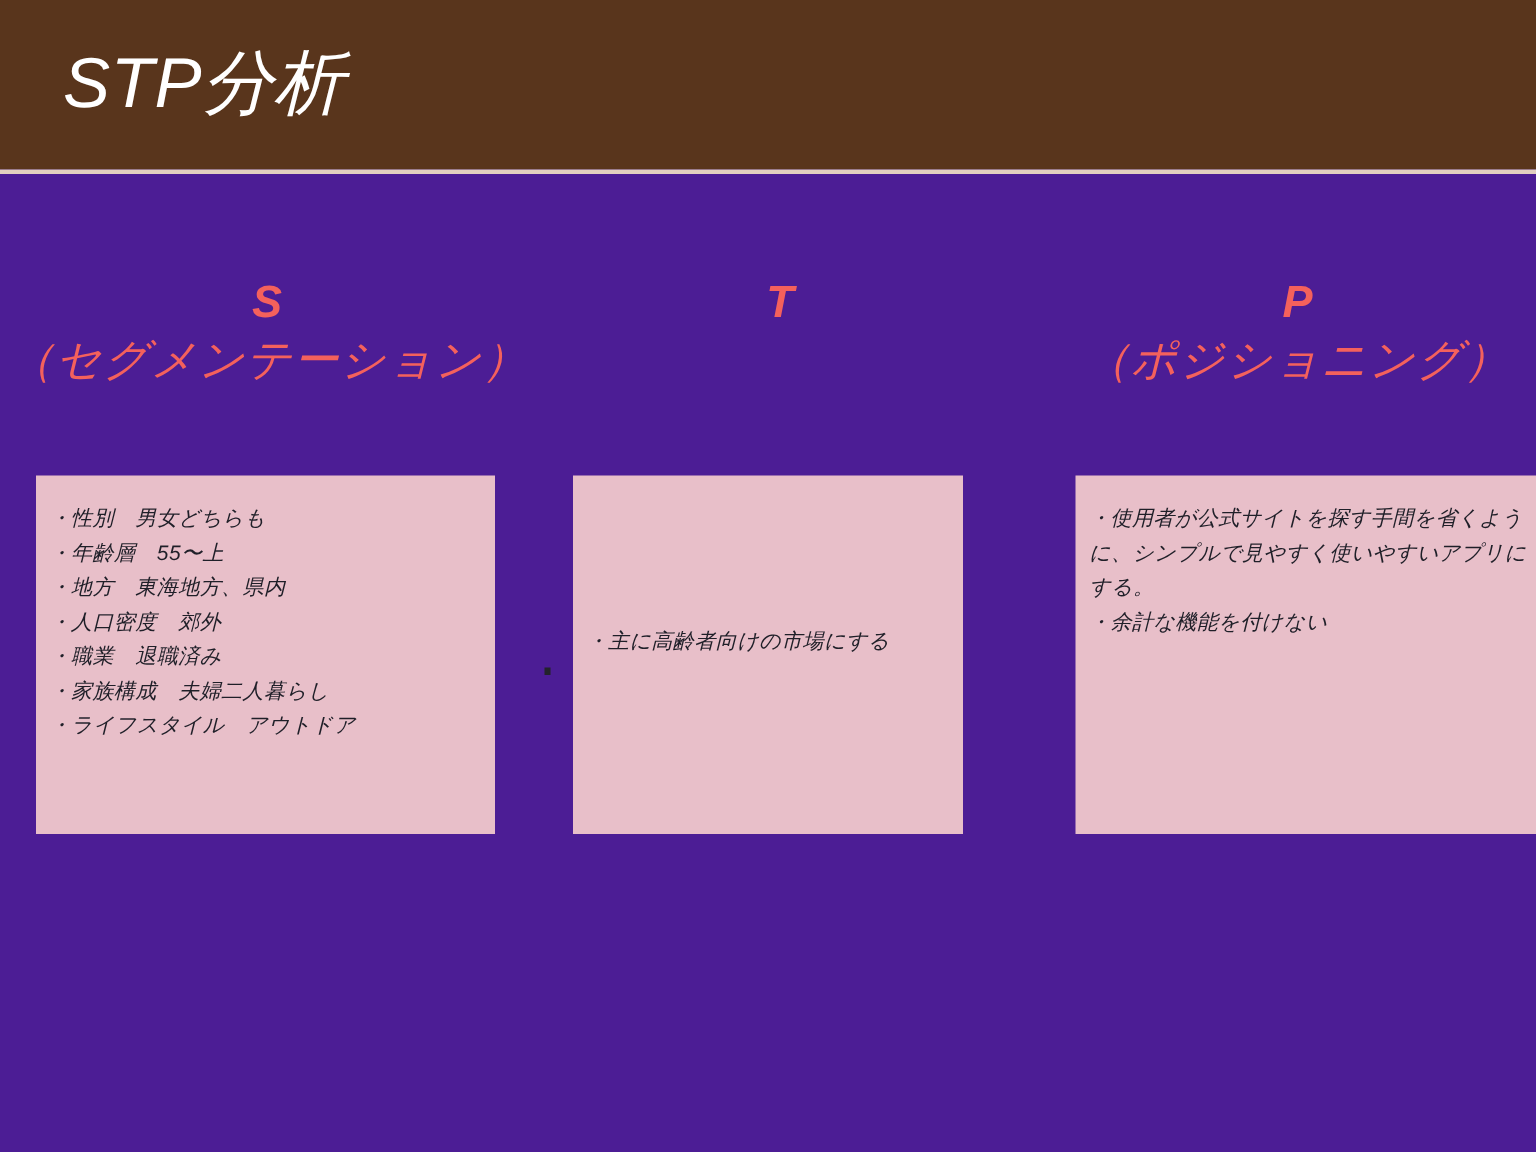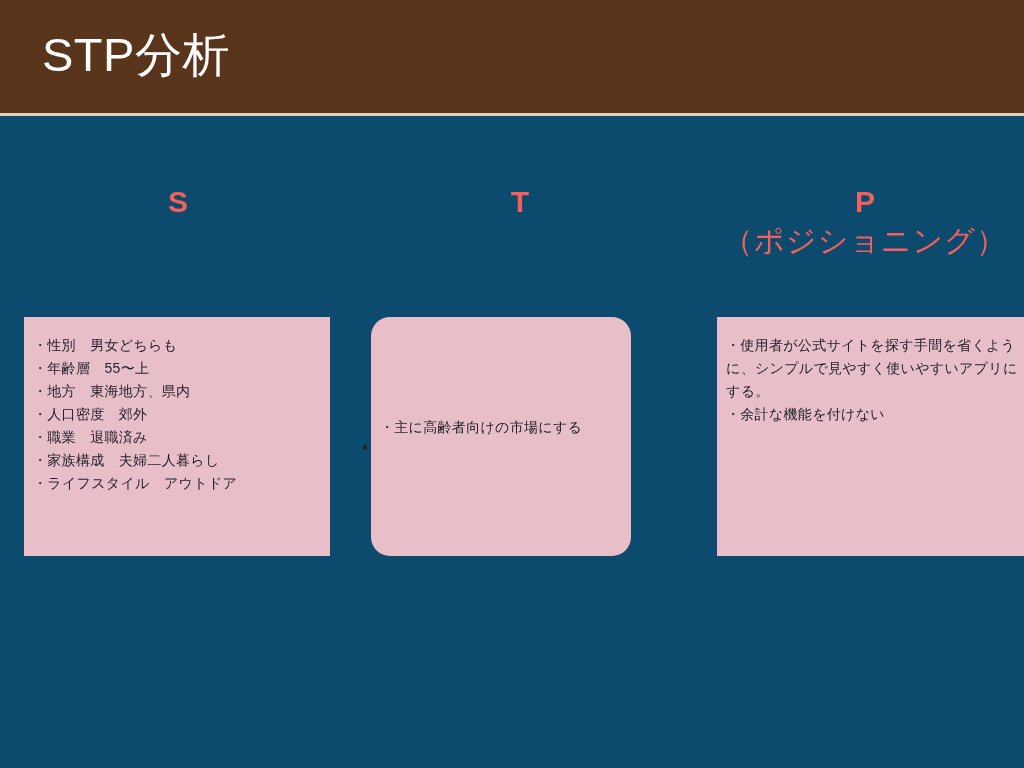--- a/index.html
+++ b/index.html
@@ -13,22 +13,23 @@
     overflow: hidden;
     background: #ead9cc;
     font-family: "Liberation Sans", "DejaVu Sans", sans-serif;
     -webkit-font-smoothing: antialiased;
   }
 
   .slide {
     position: relative;
     width: 1024px;
     height: 768px;
-    background: #0c4a6e;
+    background: #4c1d95;
     overflow: hidden;
+    font-style: italic;
   }
 
   
   .title-band {
     position: absolute;
     left: 0;
     top: 0;
     width: 1024px;
     height: 113px;
     background: #593venue;
@@ -80,21 +81,21 @@
   .col-head.c3 { left: 700px; top: 185px; width: 330px; }
 
   
   .box {
     position: absolute;
     background: #e8bfc9;
     box-sizing: border-box;
     overflow: hidden;
   }
   .box.b1 { left: 24px;  top: 317px; width: 306px; height: 239px; }
-  .box.b2 { left: 371px; top: 317px; width: 260px; height: 239px; border-radius: 19px; }
+  .box.b2 { left: 382px; top: 317px; width: 260px; height: 239px; }
   .box.b3 { left: 717px; top: 317px; width: 315px; height: 239px; }
 
   .box-text {
     color: #1f1f28;
     font-size: 14px;
     line-height: 23px;
     letter-spacing: 0.3px;
     white-space: pre-wrap;
   }
   .box.b1 .box-text {
@@ -130,20 +131,21 @@
 <body>
 
 <div class="slide">
 
   <div class="title-band"></div>
   <div class="title-band-underline"></div>
   <div class="slide-title">STP分析</div>
 
   <div class="col-head c1">
     <span class="letter">S</span>
+    <span class="jp">（セグメンテーション）</span>
   </div>
 
   <div class="col-head c2">
     <span class="letter">T</span>
   </div>
 
   <div class="col-head c3">
     <span class="letter">P</span>
     <span class="jp">（ポジショニング）</span>
   </div>

